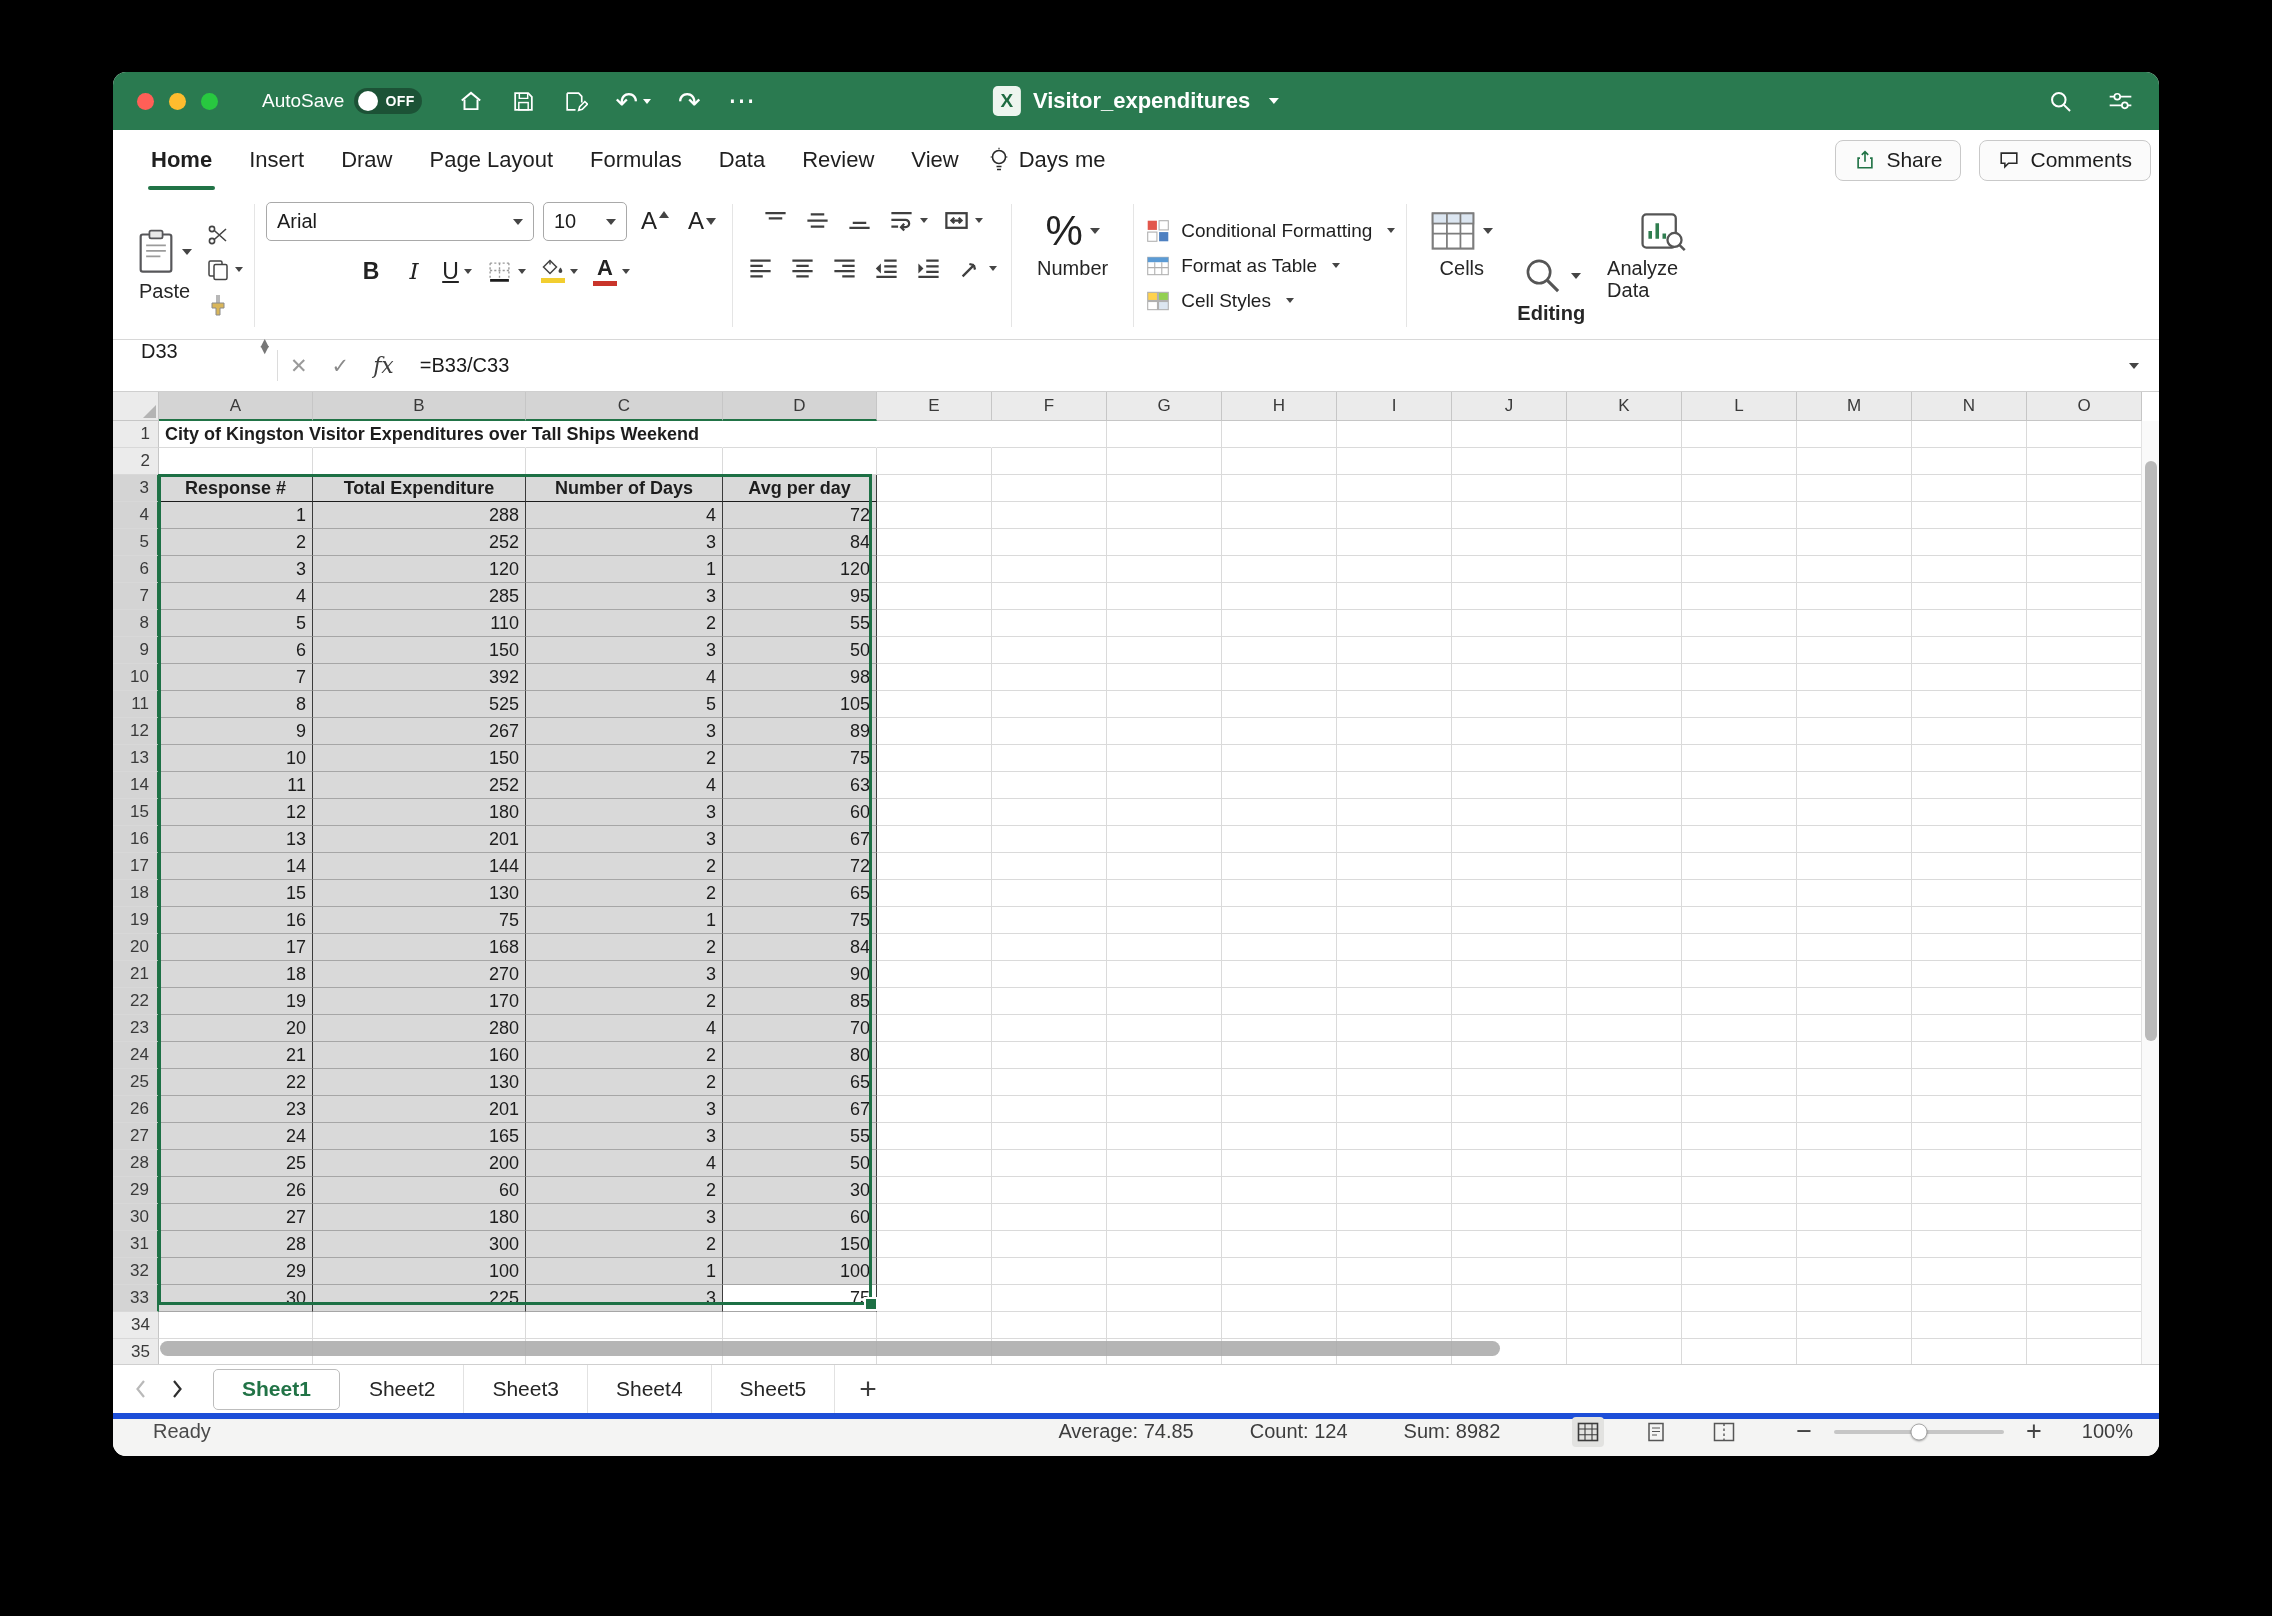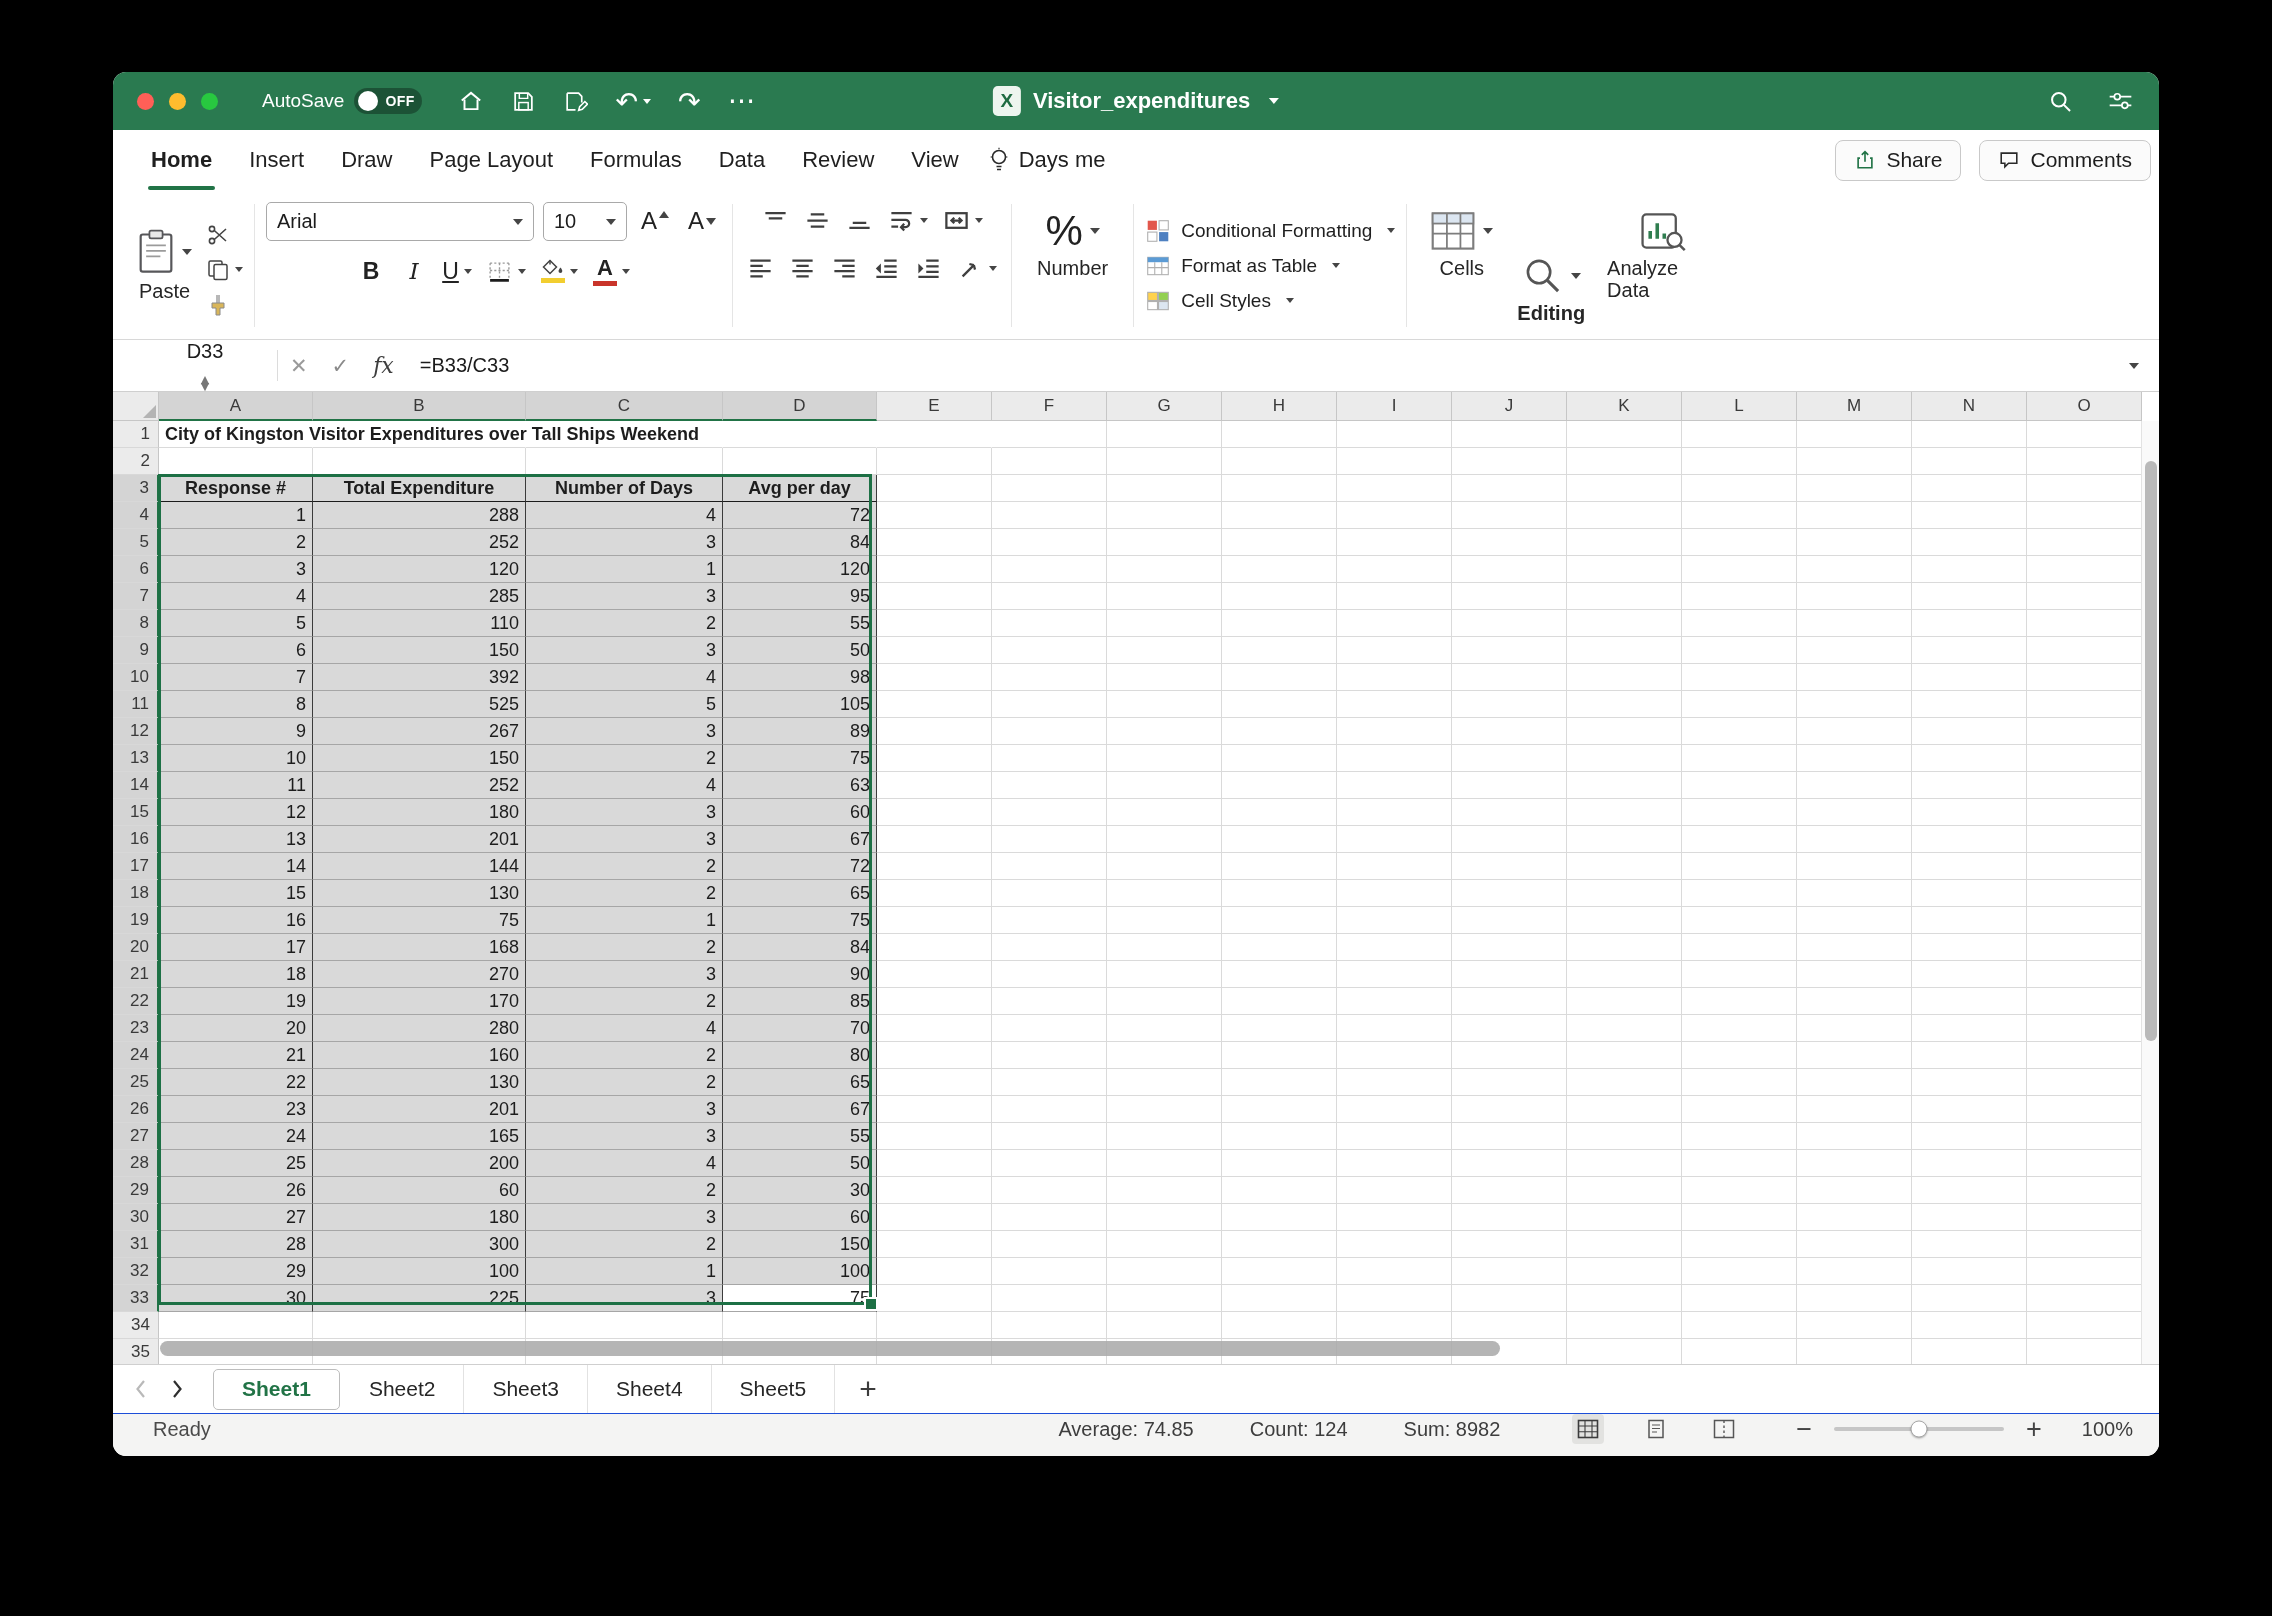--- a/index.html
+++ b/index.html
@@ -72,21 +72,21 @@
   .li{width:27px;height:23px;}
   .li path,.li rect{stroke:#3f3f3f;stroke-width:2;fill:none;}
   .li .fillp{fill:#3f3f3f;stroke:none;}
   .libtn{display:inline-flex;align-items:center;height:36px;padding:0 3px;}
   .pct{font-size:42px;color:#222;line-height:1;}
   .stylecol{justify-content:center;gap:9px;align-items:flex-start;}
   .stylerow{display:flex;align-items:center;gap:10px;}
   .slabel{font-size:19px;color:#1f1f1f;white-space:nowrap;}
   
   .formulabar{height:52px;display:flex;align-items:center;border-bottom:1px solid #cfcfcf;background:#fff;flex:0 0 auto;padding-left:14px;}
-  .namebox{width:150px;height:100%;display:flex;align-items:center;justify-content:space-between;padding:0 8px 0 14px;flex-direction:column;}
+  .namebox{width:150px;height:100%;display:flex;align-items:flex-start;justify-content:space-between;padding:0 8px 0 14px;}
   .nb-text{font-size:20px;color:#1c1c1c;}
   .spinners{display:flex;flex-direction:column;line-height:.62;color:#777;font-size:11px;font-family:"DejaVu Sans",sans-serif;}
   .fb-sep{width:1px;height:60%;background:#dcdcdc;}
   .fb-btn{font-size:21px;color:#9a9a9a;padding:0 12px;font-family:"DejaVu Sans",sans-serif;}
   .fb-btn.check{color:#8a8a8a;}
   .fb-fx{font-style:italic;font-family:"DejaVu Serif",serif;font-size:22px;color:#3d3d3d;padding:0 12px;}
   .fb-formula{font-size:20px;color:#1b1b1b;margin-left:14px;flex:1;}
   .fb-chev{margin-right:20px;}
   
   .gridwrap{position:relative;flex:1 1 auto;min-height:0;background:#fff;overflow:hidden;}
@@ -111,21 +111,21 @@
   .hscroll{position:absolute;left:47px;bottom:8px;width:1340px;height:15px;border-radius:8px;background:#a8a8a8;opacity:.85;z-index:12;}
   .vtrack{position:absolute;top:29px;bottom:0;right:0;width:18px;background:#fafafa;border-left:1px solid #e3e3e3;z-index:12;}
   .vthumb{position:absolute;top:40px;left:3px;width:12px;height:580px;border-radius:6px;background:#b9b9b9;}
   
   .sheettabs{height:49px;background:#fff;border-top:1px solid #cfcfcf;display:flex;align-items:center;padding-left:20px;flex:0 0 auto;}
   .snav{display:flex;align-items:center;gap:22px;margin-right:28px;}
   .stab{height:49px;display:flex;align-items:center;padding:0 28px;font-size:21px;color:#262626;border-right:1px solid #e2e2e2;}
   .stab.active{height:41px;border:1px solid #bdbdbd;border-radius:5px;background:#fff;color:#217346;font-weight:700;margin-right:1px;}
   .addsheet{font-size:30px;color:#3c3c3c;margin-left:24px;line-height:1;}
   
-  .statusbar{height:43px;background:#f4f4f3;border-top:1px solid #1d4ed8;display:flex;align-items:center;padding:0 26px 12px 40px;flex:0 0 auto;}
+  .statusbar{height:43px;background:#f4f4f3;border-top:6px solid #1d4ed8;display:flex;align-items:center;padding:0 26px 12px 40px;flex:0 0 auto;}
   .ready{font-size:20px;color:#4a4a4a;}
   .stats{margin-left:auto;display:flex;align-items:center;gap:56px;font-size:20px;color:#3d3d3d;}
   .viewicons{display:flex;align-items:center;gap:36px;margin-left:72px;}
   .vico{display:flex;align-items:center;justify-content:center;width:32px;height:30px;border-radius:4px;}
   .vico.active{background:#e2e2e0;}
   .zoomgrp{display:flex;align-items:center;gap:22px;margin-left:56px;}
   .zsign{font-size:27px;color:#444;line-height:1;}
   .ztrack{width:170px;height:4px;background:#c6c6c6;border-radius:2px;position:relative;}
   .zknob{position:absolute;left:50%;top:50%;transform:translate(-50%,-50%);width:17px;height:17px;border-radius:50%;background:#fff;border:1px solid #a8a8a8;box-shadow:0 1px 2px rgba(0,0,0,.3);}
   .zpct{font-size:20px;color:#3d3d3d;margin-left:40px;}

